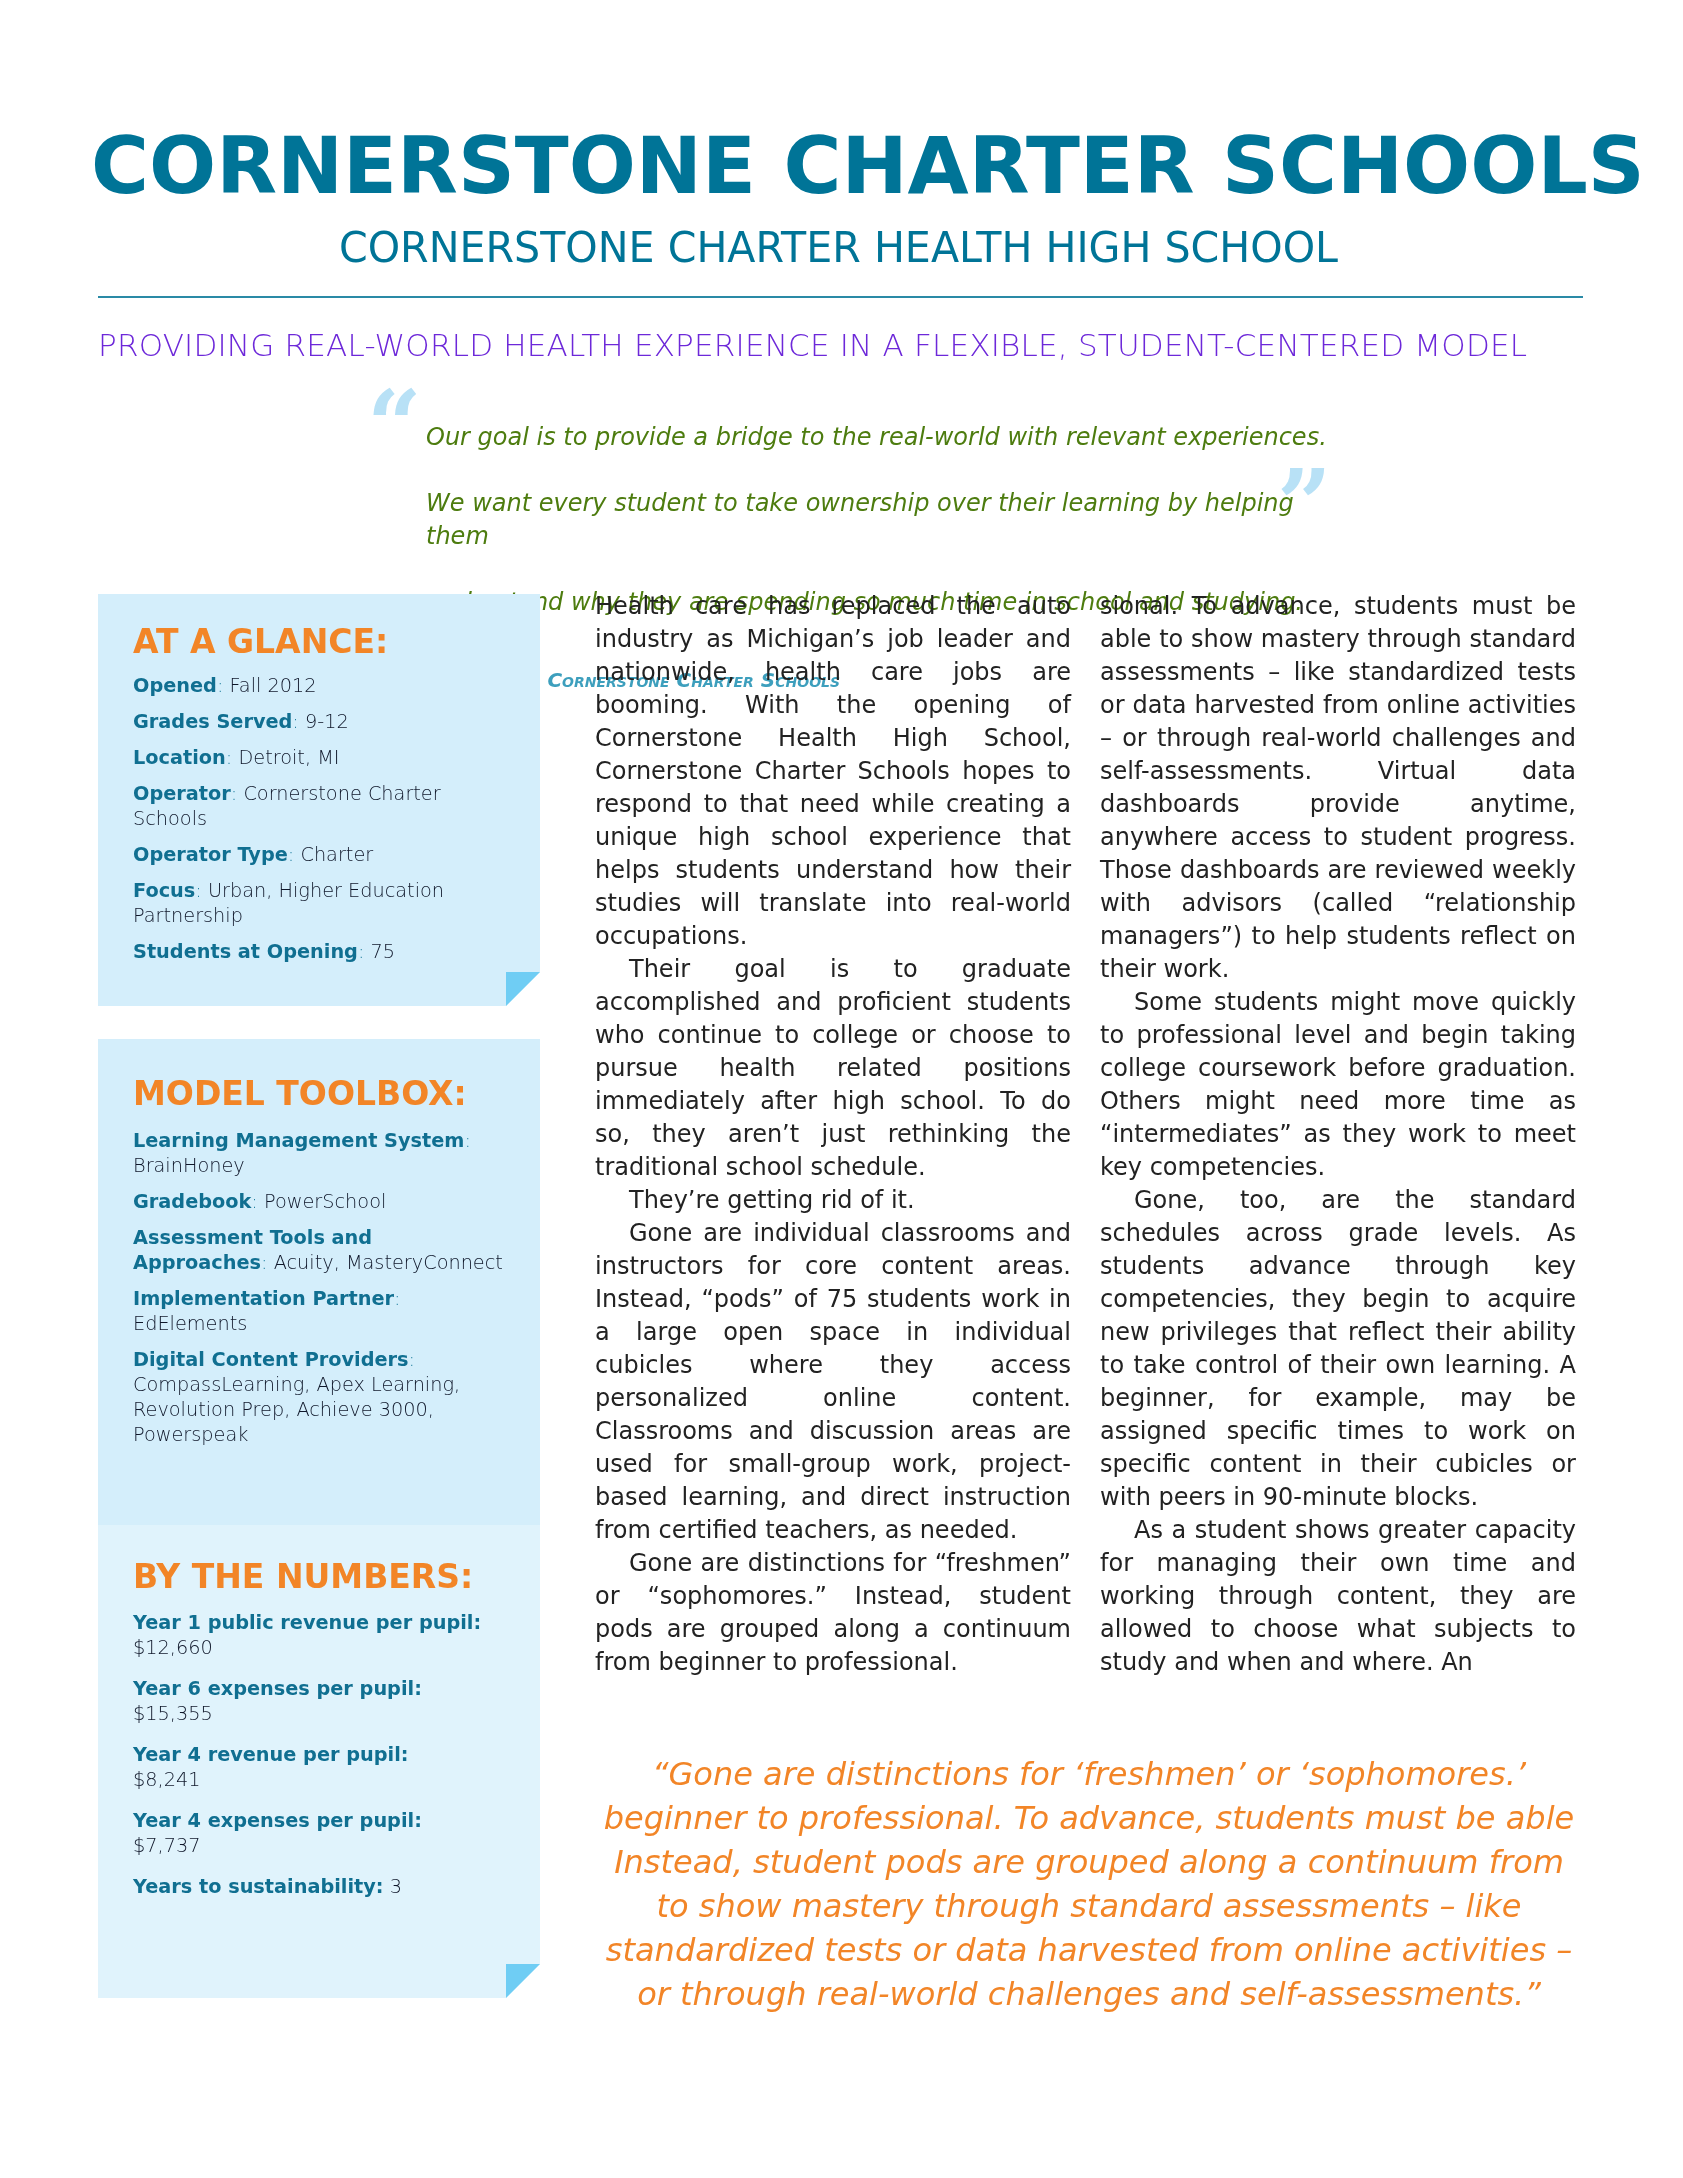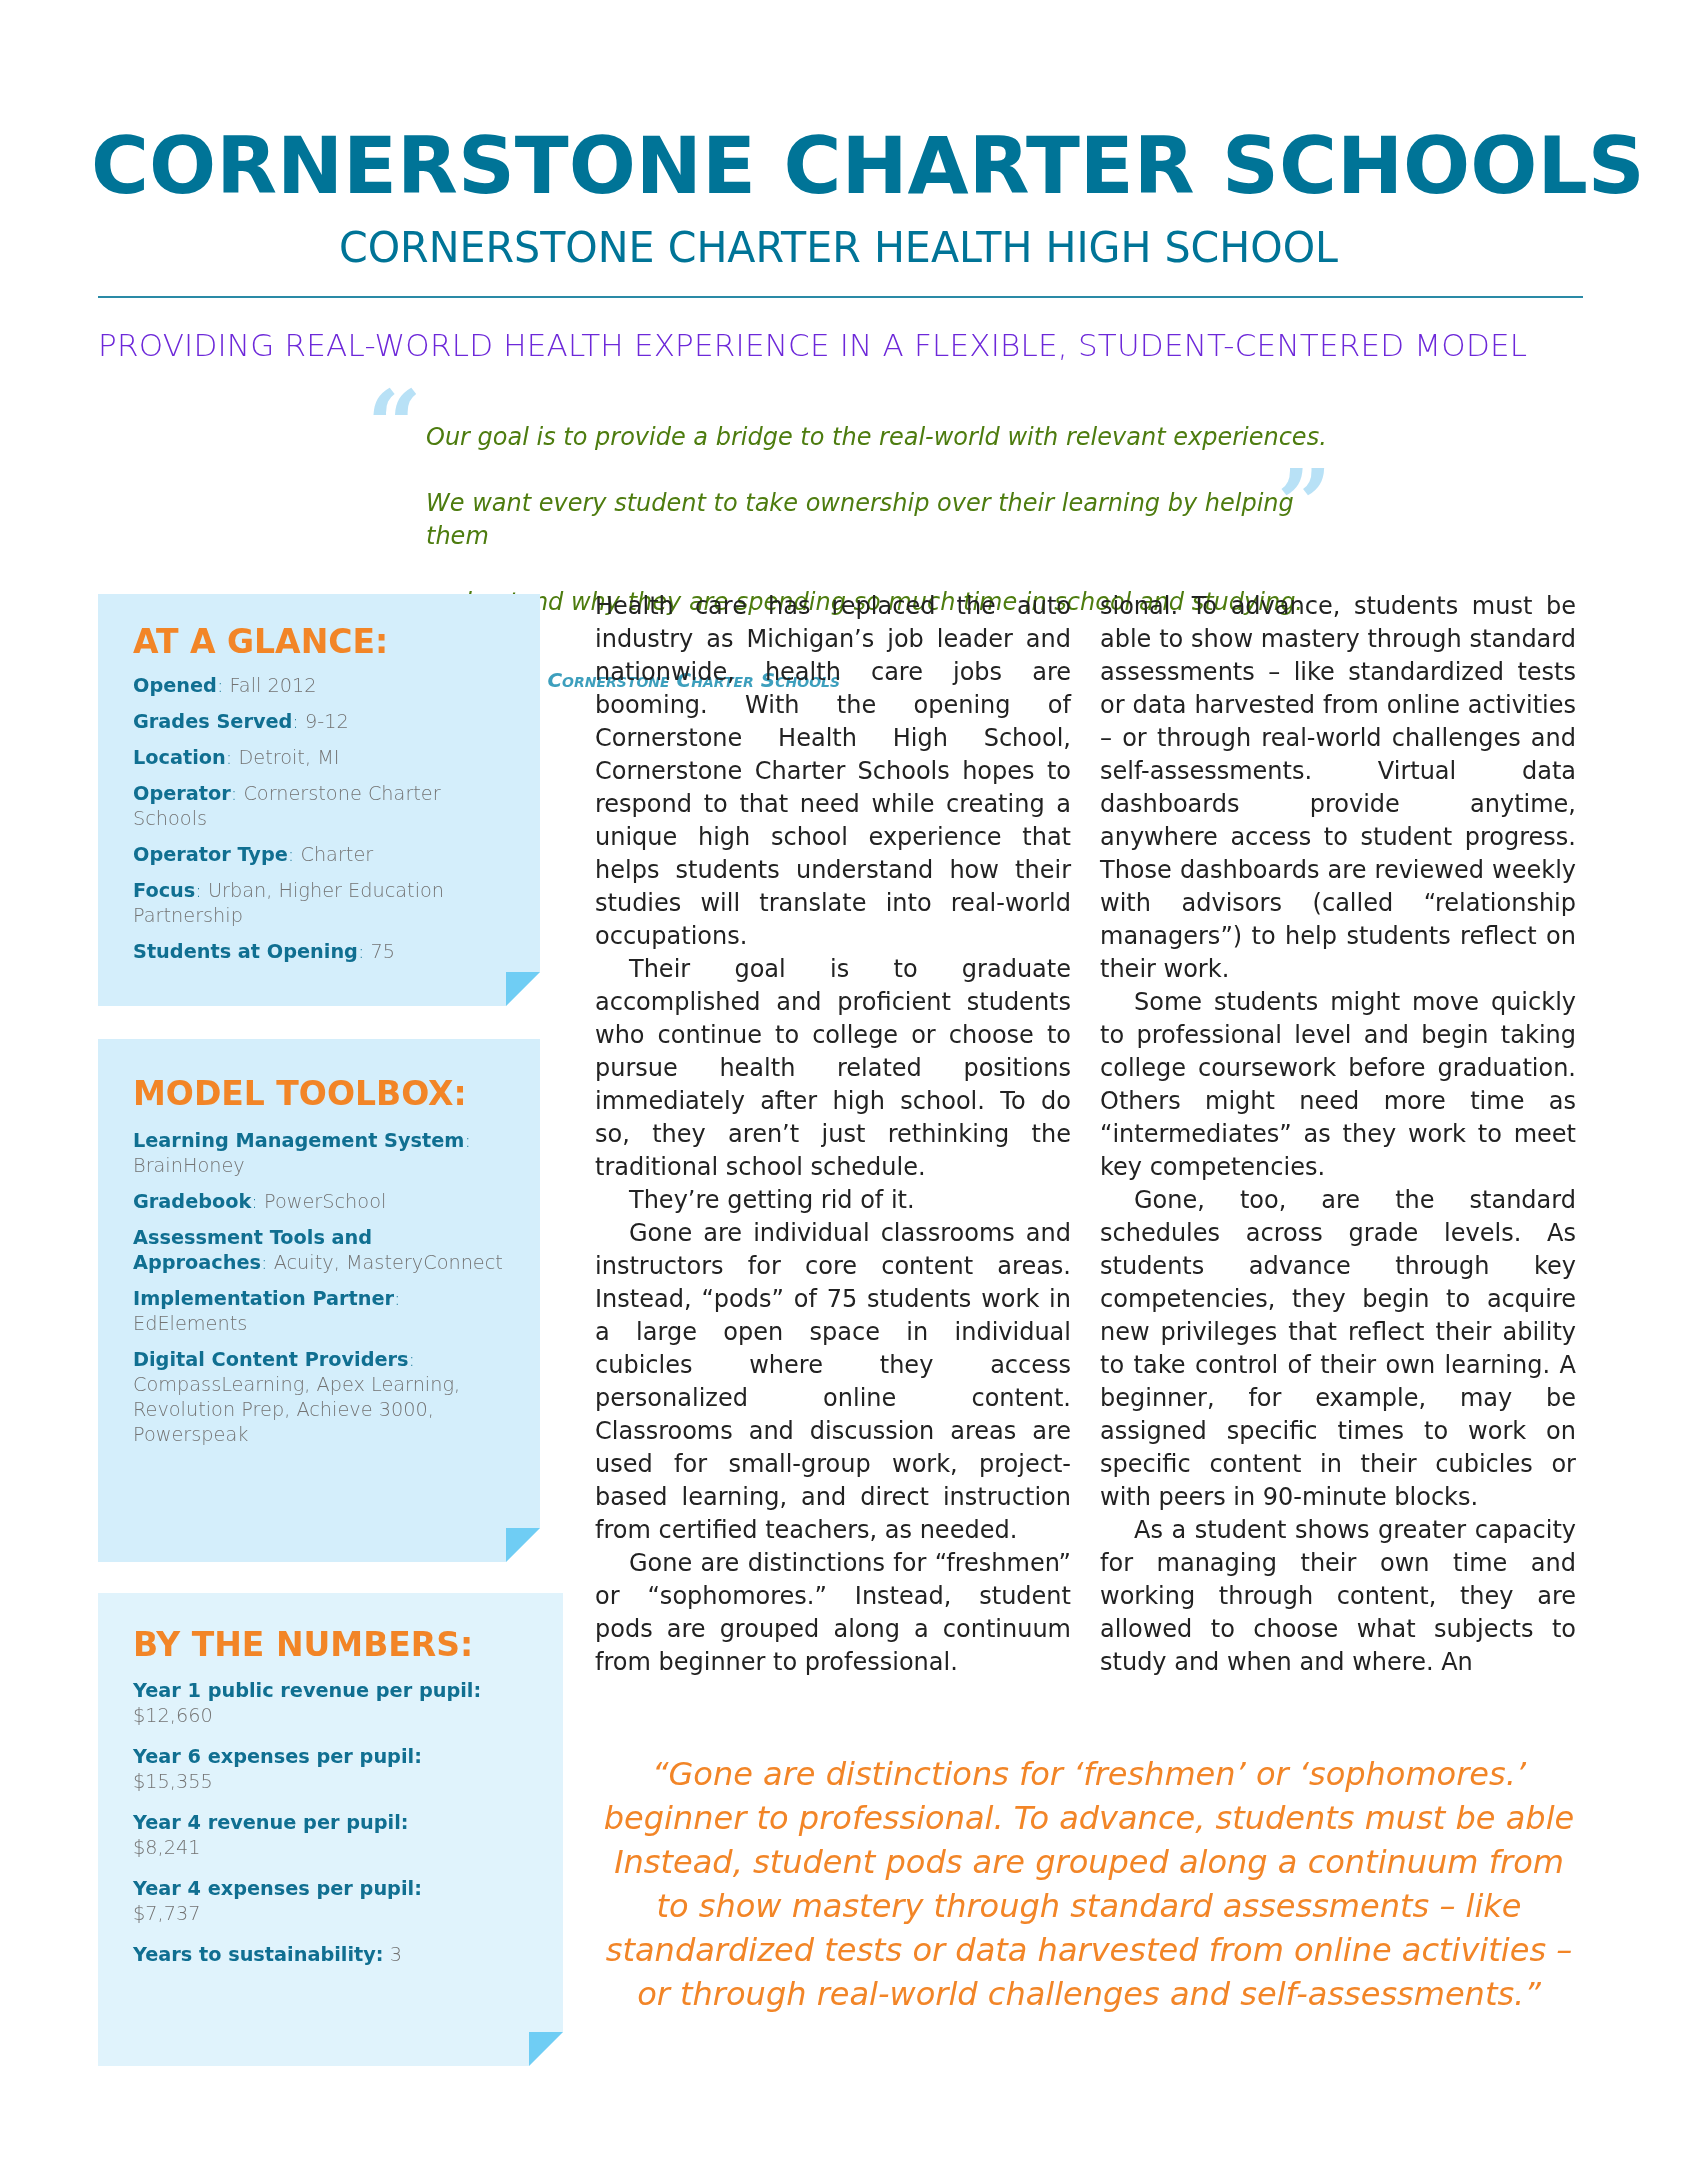--- a/index.html
+++ b/index.html
@@ -18,21 +18,21 @@
 
   .box { position: absolute; left: 98px; width: 442px; background: #d4eefb; }
   .box.light { background: #e0f3fc; }
   .box .corner { position: absolute; right: 0; bottom: 0; width: 0; height: 0; border-style: solid; border-width: 0 0 34px 34px; border-color: transparent transparent #ffffff transparent; }
   .box .corner-fold { position: absolute; right: 0; bottom: 0; width: 34px; height: 34px; }
   .box .corner-fold::before { content: ""; position: absolute; left: 0; top: 0; width: 0; height: 0; border-style: solid; border-width: 34px 34px 0 0; border-color: #6fcdf4 transparent transparent transparent; }
   .box h2 { margin: 0; position: absolute; left: 35px; color: #f28527; font-family: "DejaVu Sans", sans-serif; font-weight: bold; font-size: 33px; line-height: 44px; white-space: nowrap; }
   .box .items { position: absolute; left: 35px; right: 30px; }
   .box .item { color: #1e7d9e; font-size: 19.3px; line-height: 25px; margin-bottom: 11px; font-weight: 300; }
   .box .item .k { font-weight: bold; color: #106f91; }
-  .box .item .v { color: #737373; }
+  .box .item .v { color: #0f172a; }
 
   .body-col { position: absolute; top: 590px; width: 476px; font-family: "DejaVu Sans", sans-serif; font-size: 24px; line-height: 33px; color: #222222; text-align: justify; }
   .body-col p { margin: 0; text-indent: 34px; }
   .body-col p.first { text-indent: 0; }
 
   .pull { position: absolute; left: 594px; top: 1752px; width: 990px; text-align: center; color: #f28527; font-family: "DejaVu Sans", sans-serif; font-style: italic; font-weight: 300; font-size: 32px; line-height: 44px; }
   .pull span { display: block; white-space: nowrap; }
 </style>
 </head>
 <body>
@@ -74,21 +74,21 @@
     <div class="item"><span class="k">Learning Management System</span>:<br><span class="v">BrainHoney</span></div>
     <div class="item"><span class="k">Gradebook</span>: <span class="v">PowerSchool</span></div>
     <div class="item"><span class="k">Assessment Tools and Approaches</span>: <span class="v">Acuity, MasteryConnect</span></div>
     <div class="item"><span class="k">Implementation Partner</span>:<br><span class="v">EdElements</span></div>
     <div class="item"><span class="k">Digital Content Providers</span>:<br><span class="v">CompassLearning, Apex Learning, Revolution Prep, Achieve 3000, Powerspeak</span></div>
   </div>
   <div class="corner"></div>
   <div class="corner-fold"></div>
 </div>
 
-<div class="box light" style="top:1593px; height:473px;padding-left:23px;">
+<div class="box light" style="top:1525px; height:473px;">
   <h2 style="top:30px;">BY THE NUMBERS:</h2>
   <div class="items" style="top:85px;">
     <div class="item" style="margin-bottom:16px;"><span class="k">Year 1 public revenue per pupil:</span><br><span class="v">$12,660</span></div>
     <div class="item" style="margin-bottom:16px;"><span class="k">Year 6 expenses per pupil:</span><br><span class="v">$15,355</span></div>
     <div class="item" style="margin-bottom:16px;"><span class="k">Year 4 revenue per pupil:</span><br><span class="v">$8,241</span></div>
     <div class="item" style="margin-bottom:16px;"><span class="k">Year 4 expenses per pupil:</span><br><span class="v">$7,737</span></div>
     <div class="item"><span class="k">Years to sustainability:</span> <span class="v">3</span></div>
   </div>
   <div class="corner"></div>
   <div class="corner-fold"></div>

